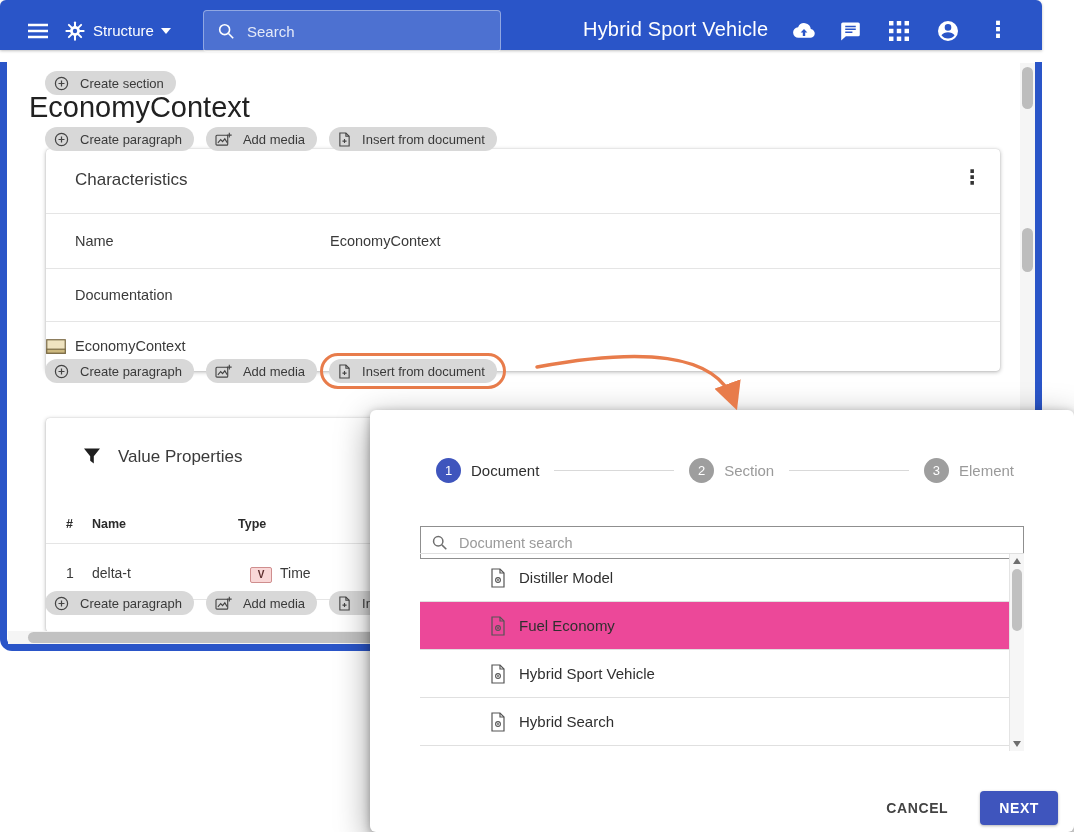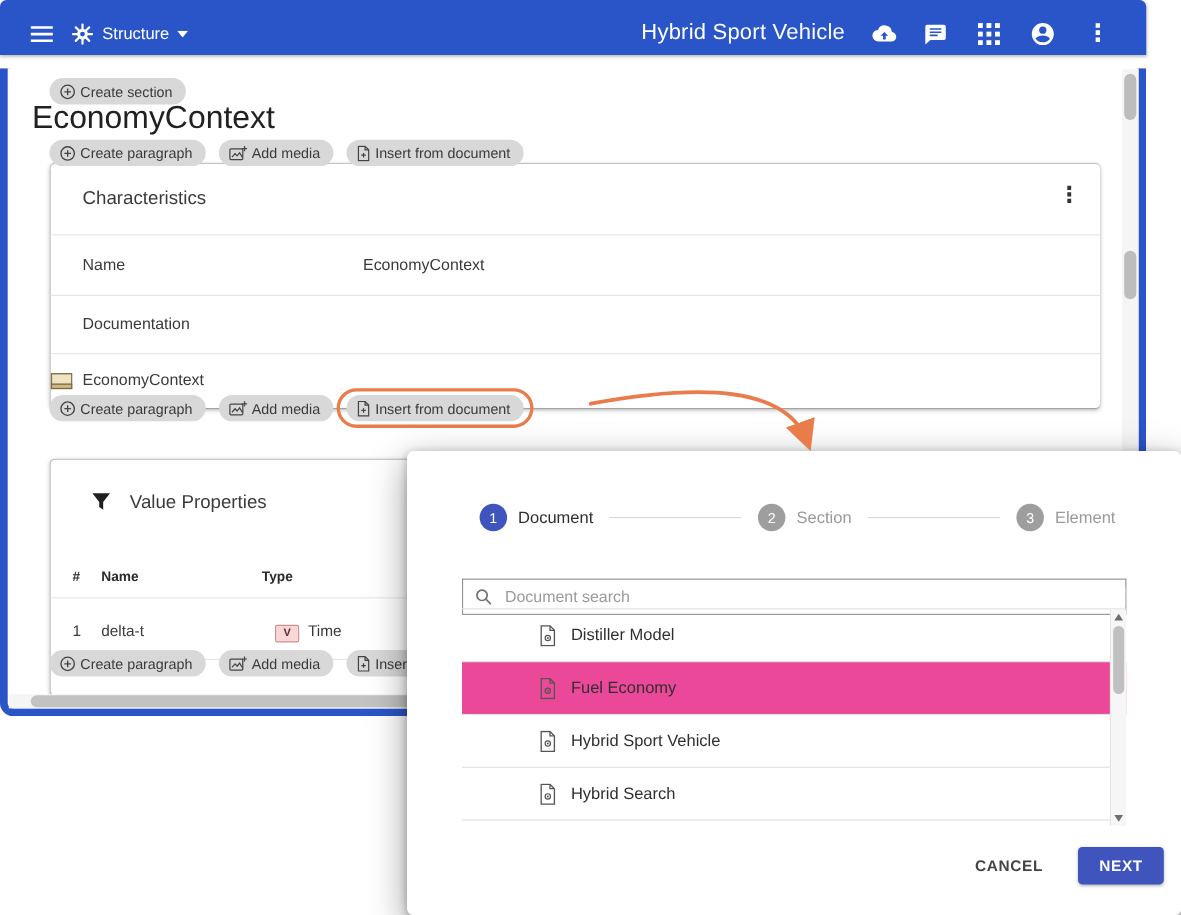--- a/index.html
+++ b/index.html
@@ -20,21 +20,21 @@
                    font-family:inherit;}
   .searchbox input::placeholder{color:rgba(255,255,255,.85);}
   .kebab-white{color:#fff;font-size:22px;font-weight:bold;line-height:24px;}
 
   
   .frame{position:absolute;left:0;top:62px;width:1042px;height:589px;box-sizing:border-box;
          border:7px solid #2a55c8;border-top:none;border-radius:0 0 12px 12px;background:#fff;z-index:1;}
 
   
   .chips-row{position:absolute;display:flex;align-items:center;gap:12px;z-index:6;}
-  .chip{display:inline-flex;align-items:center;gap:4px;height:24px;padding:0 12px 0 9px;
+  .chip{display:inline-flex;align-items:center;gap:11px;height:24px;padding:0 12px 0 9px;
         background:#d8d8d8;border-radius:12px;font-size:13px;color:#3a3a3a;cursor:pointer;white-space:nowrap;}
   .chip svg{flex:0 0 auto;}
   .hl-wrap{border:3px solid #e87c4b;border-radius:18px;padding:3px 6px;margin:-6px -9px;display:inline-flex;}
 
   
   .page-heading{position:absolute;left:29px;top:89px;font-size:29px;line-height:36px;font-weight:500;color:#212121;z-index:5;}
 
   
   .card{position:absolute;background:#fff;border-radius:4px;z-index:2;
         box-shadow:0 1px 4px rgba(0,0,0,.3),0 0 1px rgba(0,0,0,.2);margin-left:20px;}
@@ -86,21 +86,21 @@
   .doc-row.selected{background:#ec4899;}
   .doc-row .doc-icon{display:flex;align-items:center;}
 
   .list-scroll{position:absolute;right:0;top:0;bottom:0;width:15px;background:#f6f6f6;border-left:1px solid #e4e4e4;
                box-sizing:border-box;}
   .list-scroll .thumb{position:absolute;left:2px;top:15px;width:10px;height:62px;background:#c0c0c0;border-radius:5px;cursor:pointer;}
   .arr{position:absolute;left:3px;width:0;height:0;border-left:4.5px solid transparent;border-right:4.5px solid transparent;}
   .arr.up{top:4px;border-bottom:6px solid #6e6e6e;}
   .arr.down{bottom:4px;border-top:6px solid #6e6e6e;}
 
-  .dlg-footer{position:absolute;right:16px;bottom:28px;display:flex;align-items:center;gap:28px;margin-left:32px;}
+  .dlg-footer{position:absolute;right:16px;bottom:7px;display:flex;align-items:center;gap:28px;margin-left:32px;}
   .btn-text{font-size:14px;font-weight:bold;letter-spacing:.6px;color:#434343;cursor:pointer;background:none;border:none;
             font-family:inherit;padding:6px 4px;}
   .btn-filled{font-size:14px;font-weight:bold;letter-spacing:.6px;color:#fff;background:#3f55bd;border:none;
               border-radius:4px;padding:9px 19px;cursor:pointer;font-family:inherit;box-shadow:0 1px 3px rgba(0,0,0,.3);}
 </style>
 </head>
 <body>
 
 <div class="screen">
 
@@ -122,20 +122,27 @@
         <circle cx="12" cy="12" r="2.4" fill="#2a55c8"></circle>
       </svg>
     </div>
     <div class="appbar-label" style="left:93px;top:22px;">Structure</div>
     <div class="icon-btn" style="left:161px;top:28px;width:10px;height:6px;">
       <svg width="10" height="6" viewBox="0 0 10 6">
           <path d="M0 0h10L5 6z" fill="#fff"></path>
         </svg>
     </div>
 
+    <div class="searchbox">
+      <svg width="18" height="18" viewBox="0 0 20 20">
+        <circle cx="8.5" cy="8.5" r="5.5" fill="none" stroke="currentColor" stroke-width="1.8"></circle>
+        <path d="M12.8 12.8 18 18" stroke="currentColor" stroke-width="1.8"></path>
+      </svg>
+      <input type="text" placeholder="Search" style="">
+    </div>
 
     <div class="appbar-title">Hybrid Sport Vehicle</div>
 
     <div class="icon-btn" style="left:790px;top:21px;width:26px;height:20px;">
       <svg width="26" height="20" viewBox="0 0 26 20">
         <path d="M20.8 8.1A6.6 6.6 0 0 0 8.1 6.2 5.3 5.3 0 0 0 8.7 16.8H20a4.35 4.35 0 0 0 .8-8.7z" fill="#fff"></path>
         <path d="M14 8l-3.4 3.6h2.2v3.4h2.4v-3.4h2.2z" fill="#2a55c8"></path>
       </svg>
     </div>
     <div class="icon-btn" style="left:839px;top:20px;width:23px;height:23px;">

